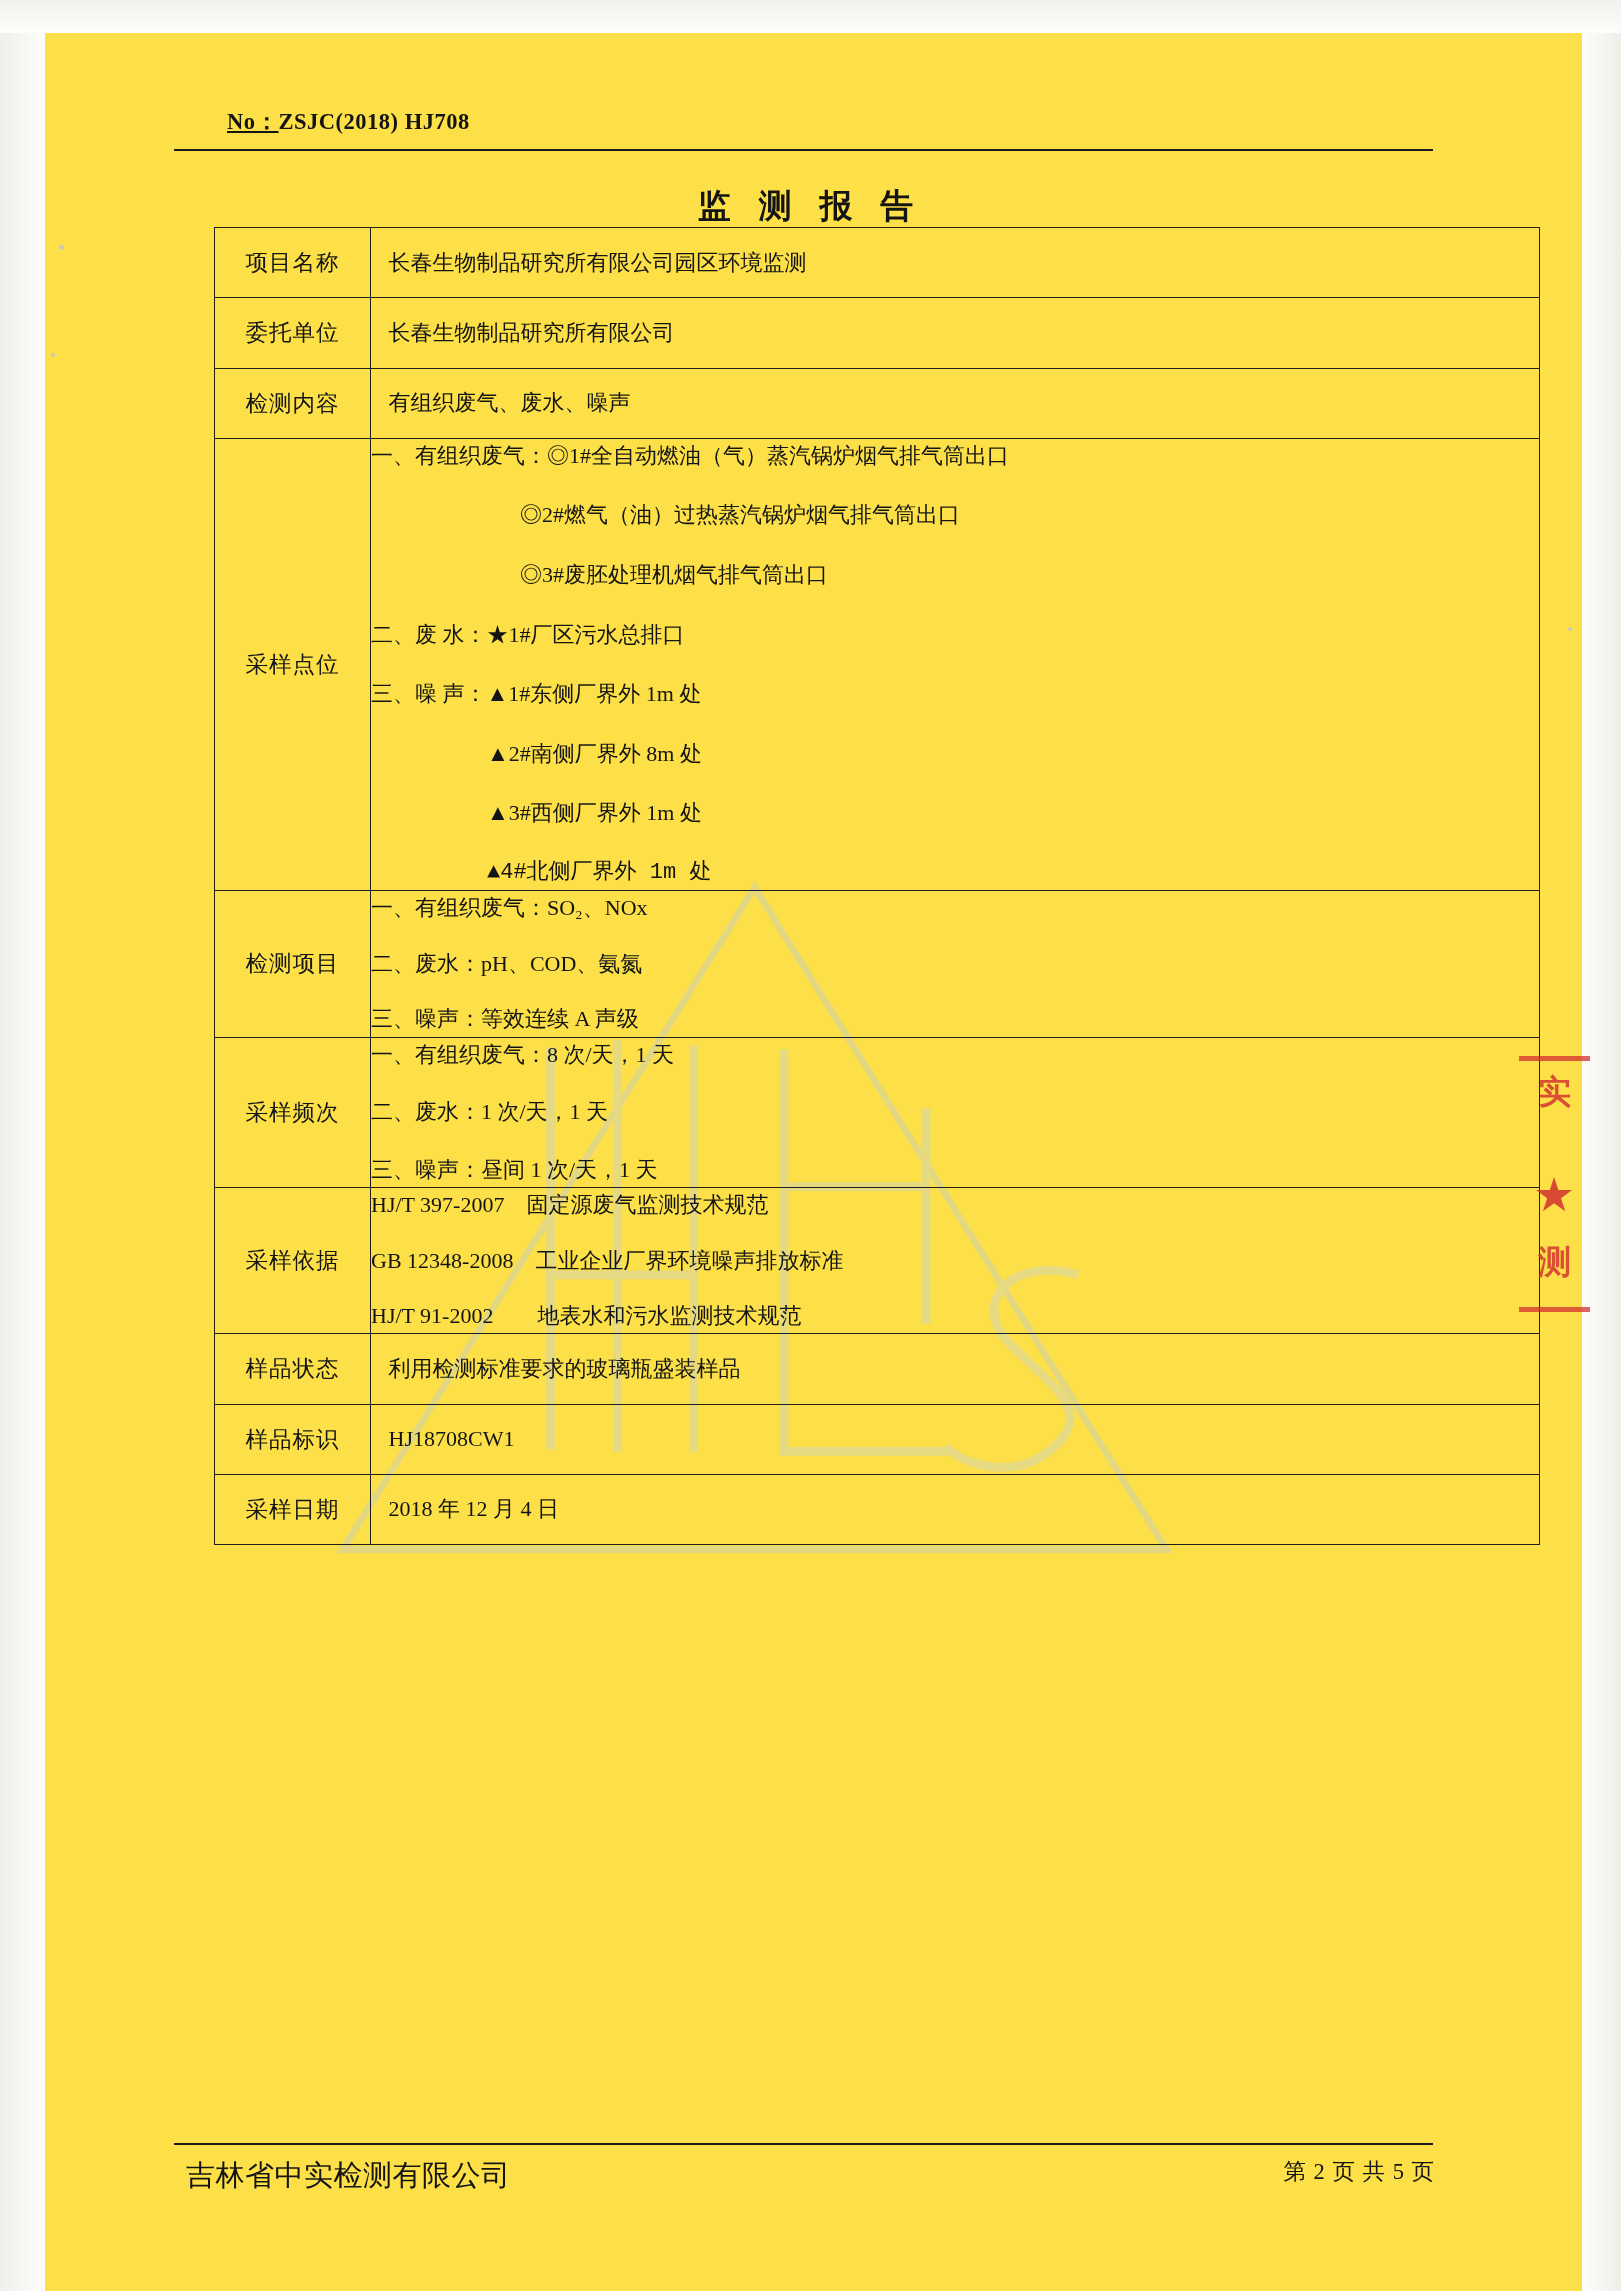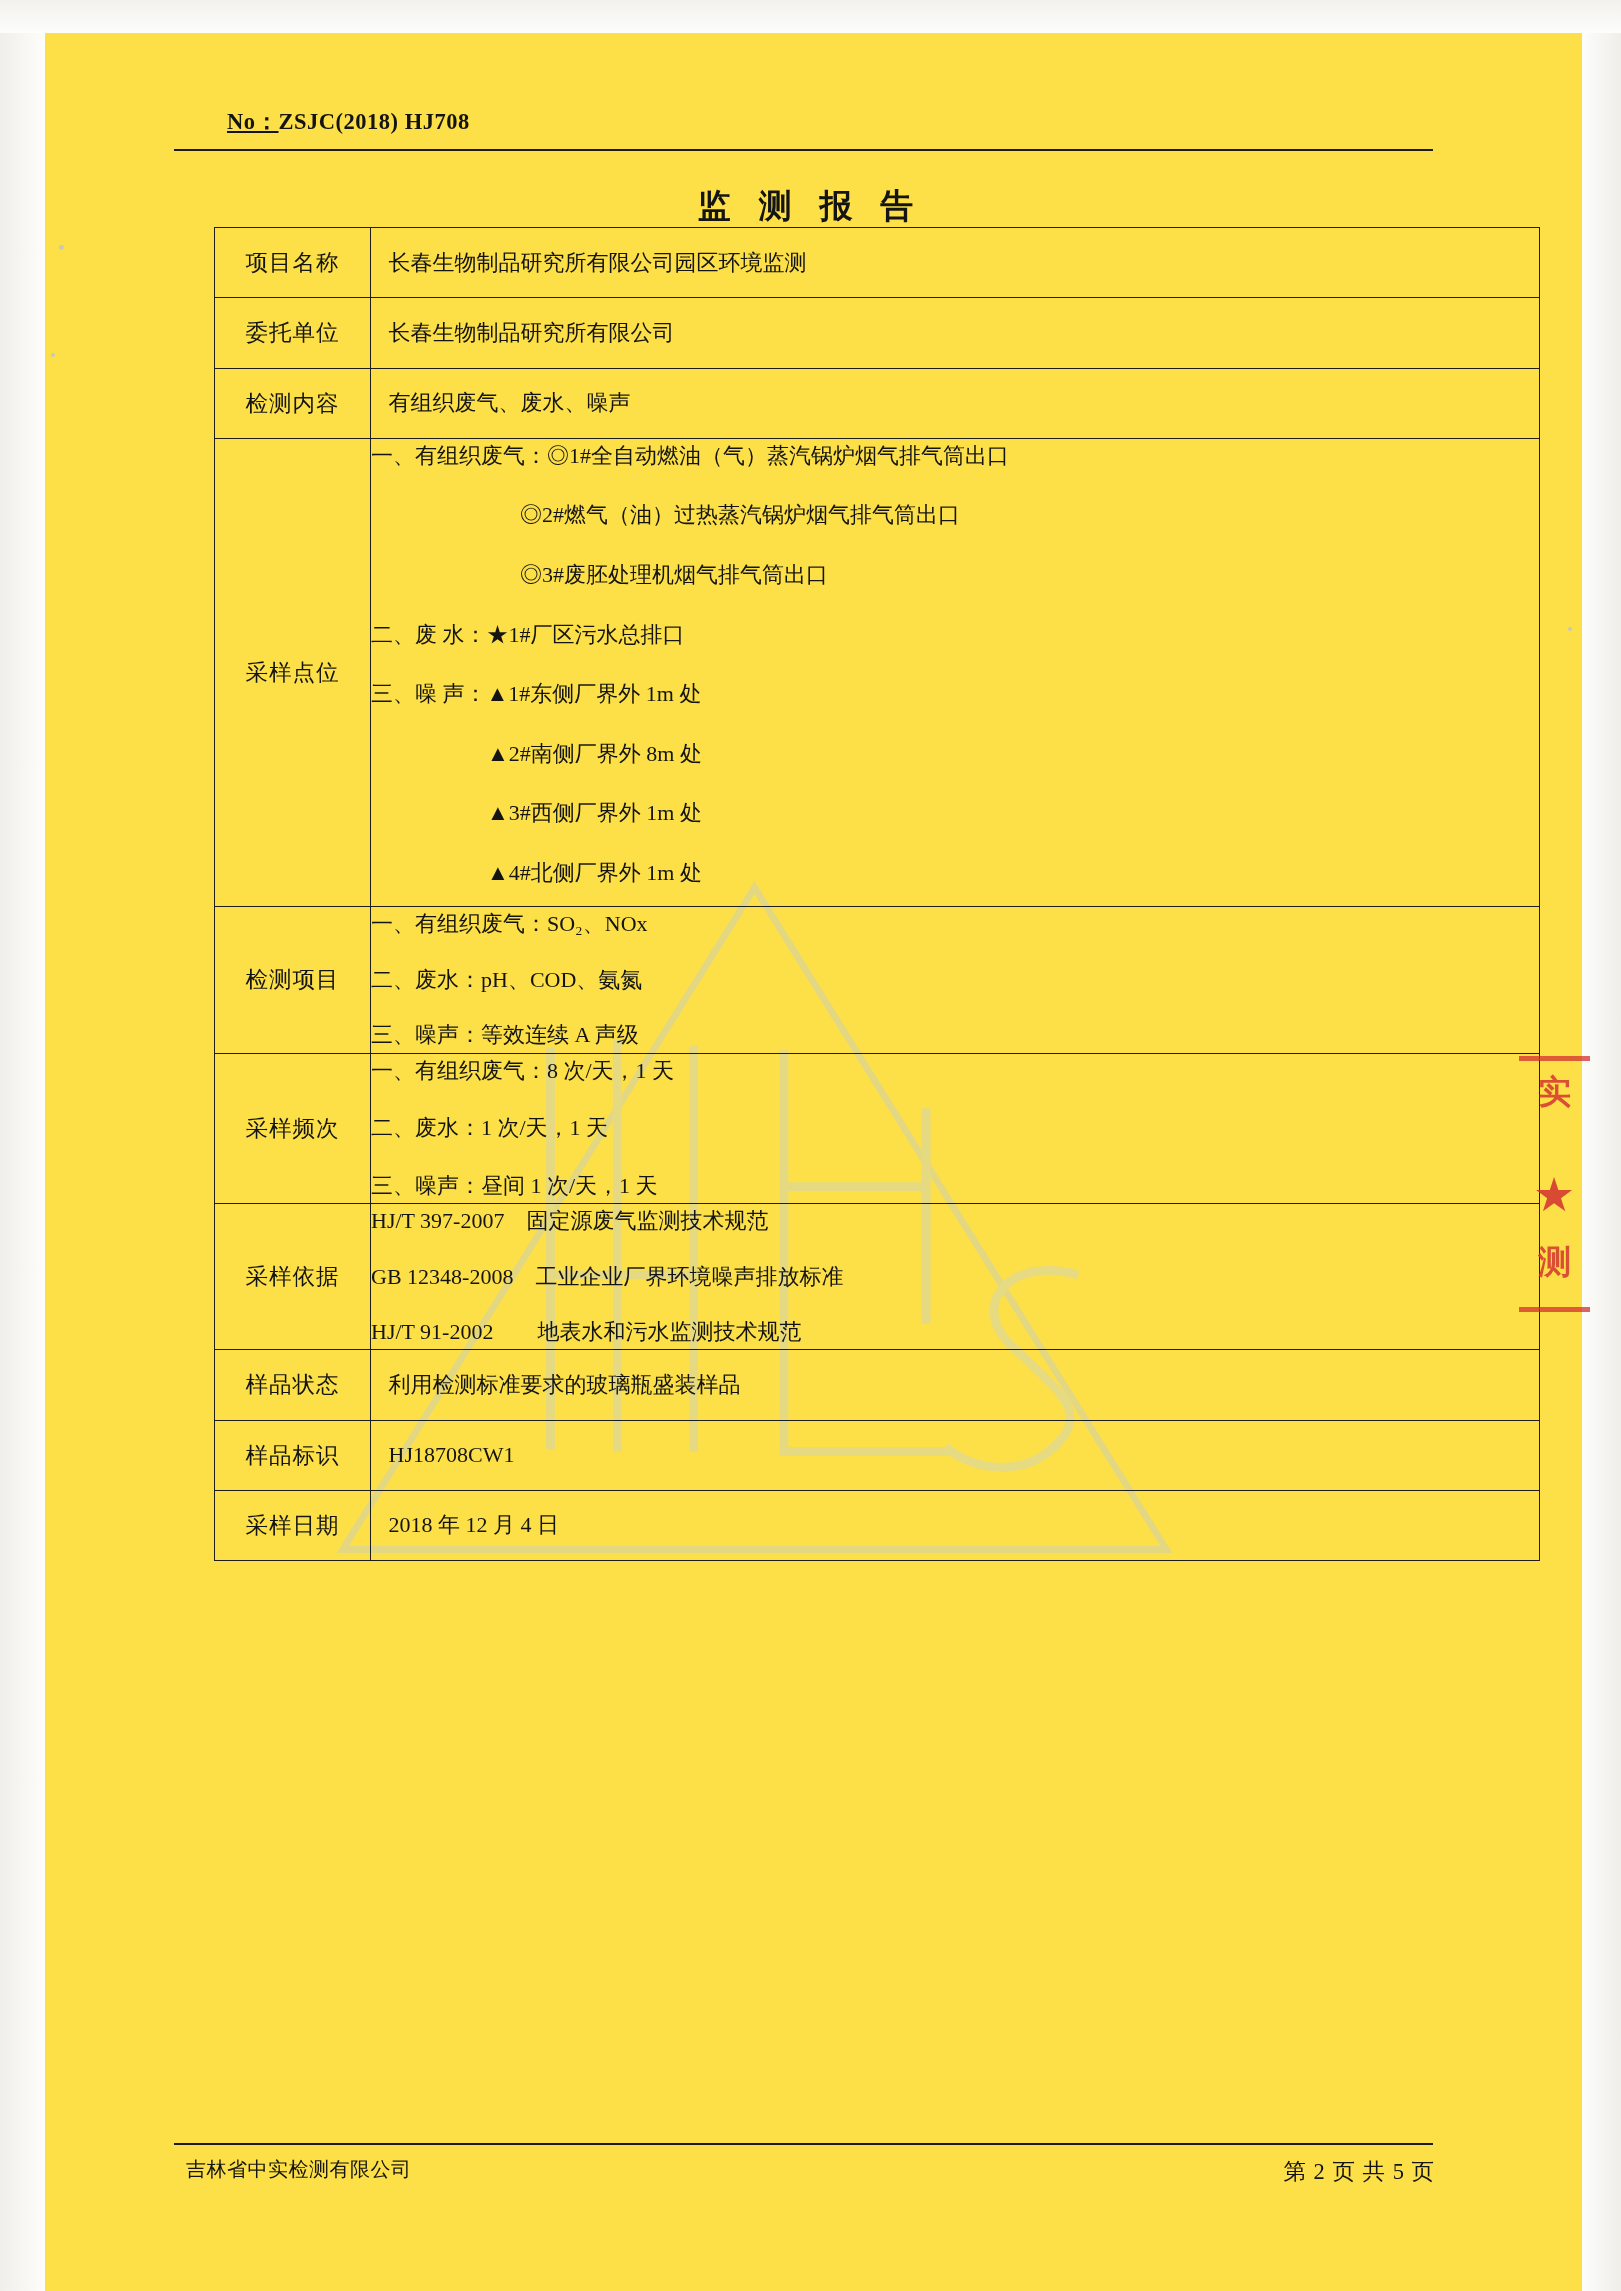--- a/index.html
+++ b/index.html
@@ -105,21 +105,21 @@
   }
   .blk .ln:last-child { margin-bottom: 0; }
   .ind1 { padding-left: 0; }
   .ind2 { padding-left: 149px; }
   .ind3 { padding-left: 116px; }
 
   
   .tall td.lab { font-size: 22.5px; margin-top: 48px; }
   .sample-cell { padding: 25.5px 15.7px 25.5px 19.6px; }
   .sample-cell .ln { margin-bottom: 25.5px; }
-  .sample-cell .ln:last-child { margin-bottom: 16px; }
+  .sample-cell .ln:last-child { margin-bottom: 0; font-family: Liberation Mono, monospace; }
 
   .items-cell { padding: 21.6px 15.7px 21.6px 19.6px; }
   .items-cell .ln { margin-bottom: 21.6px; }
   .items-cell .ln:last-child { margin-bottom: 0; }
 
   .freq-cell { padding: 23.5px 15.7px 23.5px 19.6px; }
   .freq-cell .ln { margin-bottom: 23.5px; }
   .freq-cell .ln:last-child { margin-bottom: 0; }
 
   .basis-cell { padding: 21.6px 15.7px 21.6px 19.6px; }
@@ -180,21 +180,21 @@
     left: 174px;
     top: 2143px;
     width: 1259px;
     height: 2px;
     background: #1b1b1b;
   }
   .footer-left {
     position: absolute;
     left: 186px;
     top: 2156px;
-    font-size: 20px;
+    font-size: 29px;
     font-family: "Liberation Serif", serif;
     letter-spacing: 0.5px;
   }
   .footer-right {
     position: absolute;
     right: 186px;
     top: 2156px;
     font-size: 22.5px;
     font-family: "Liberation Serif", serif;
     letter-spacing: 1px;

